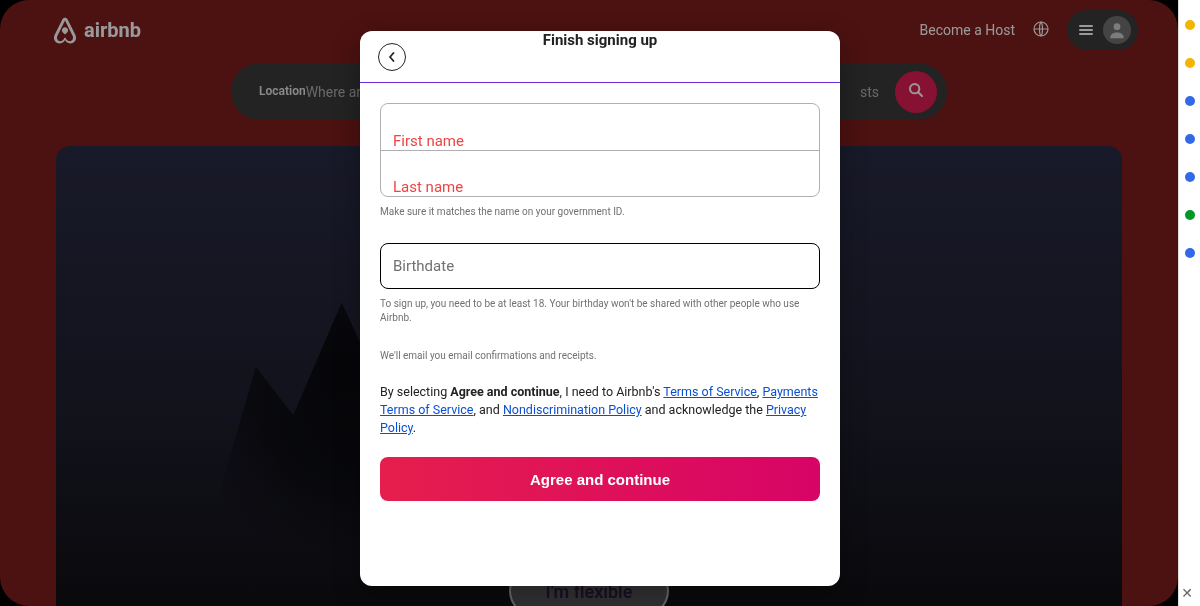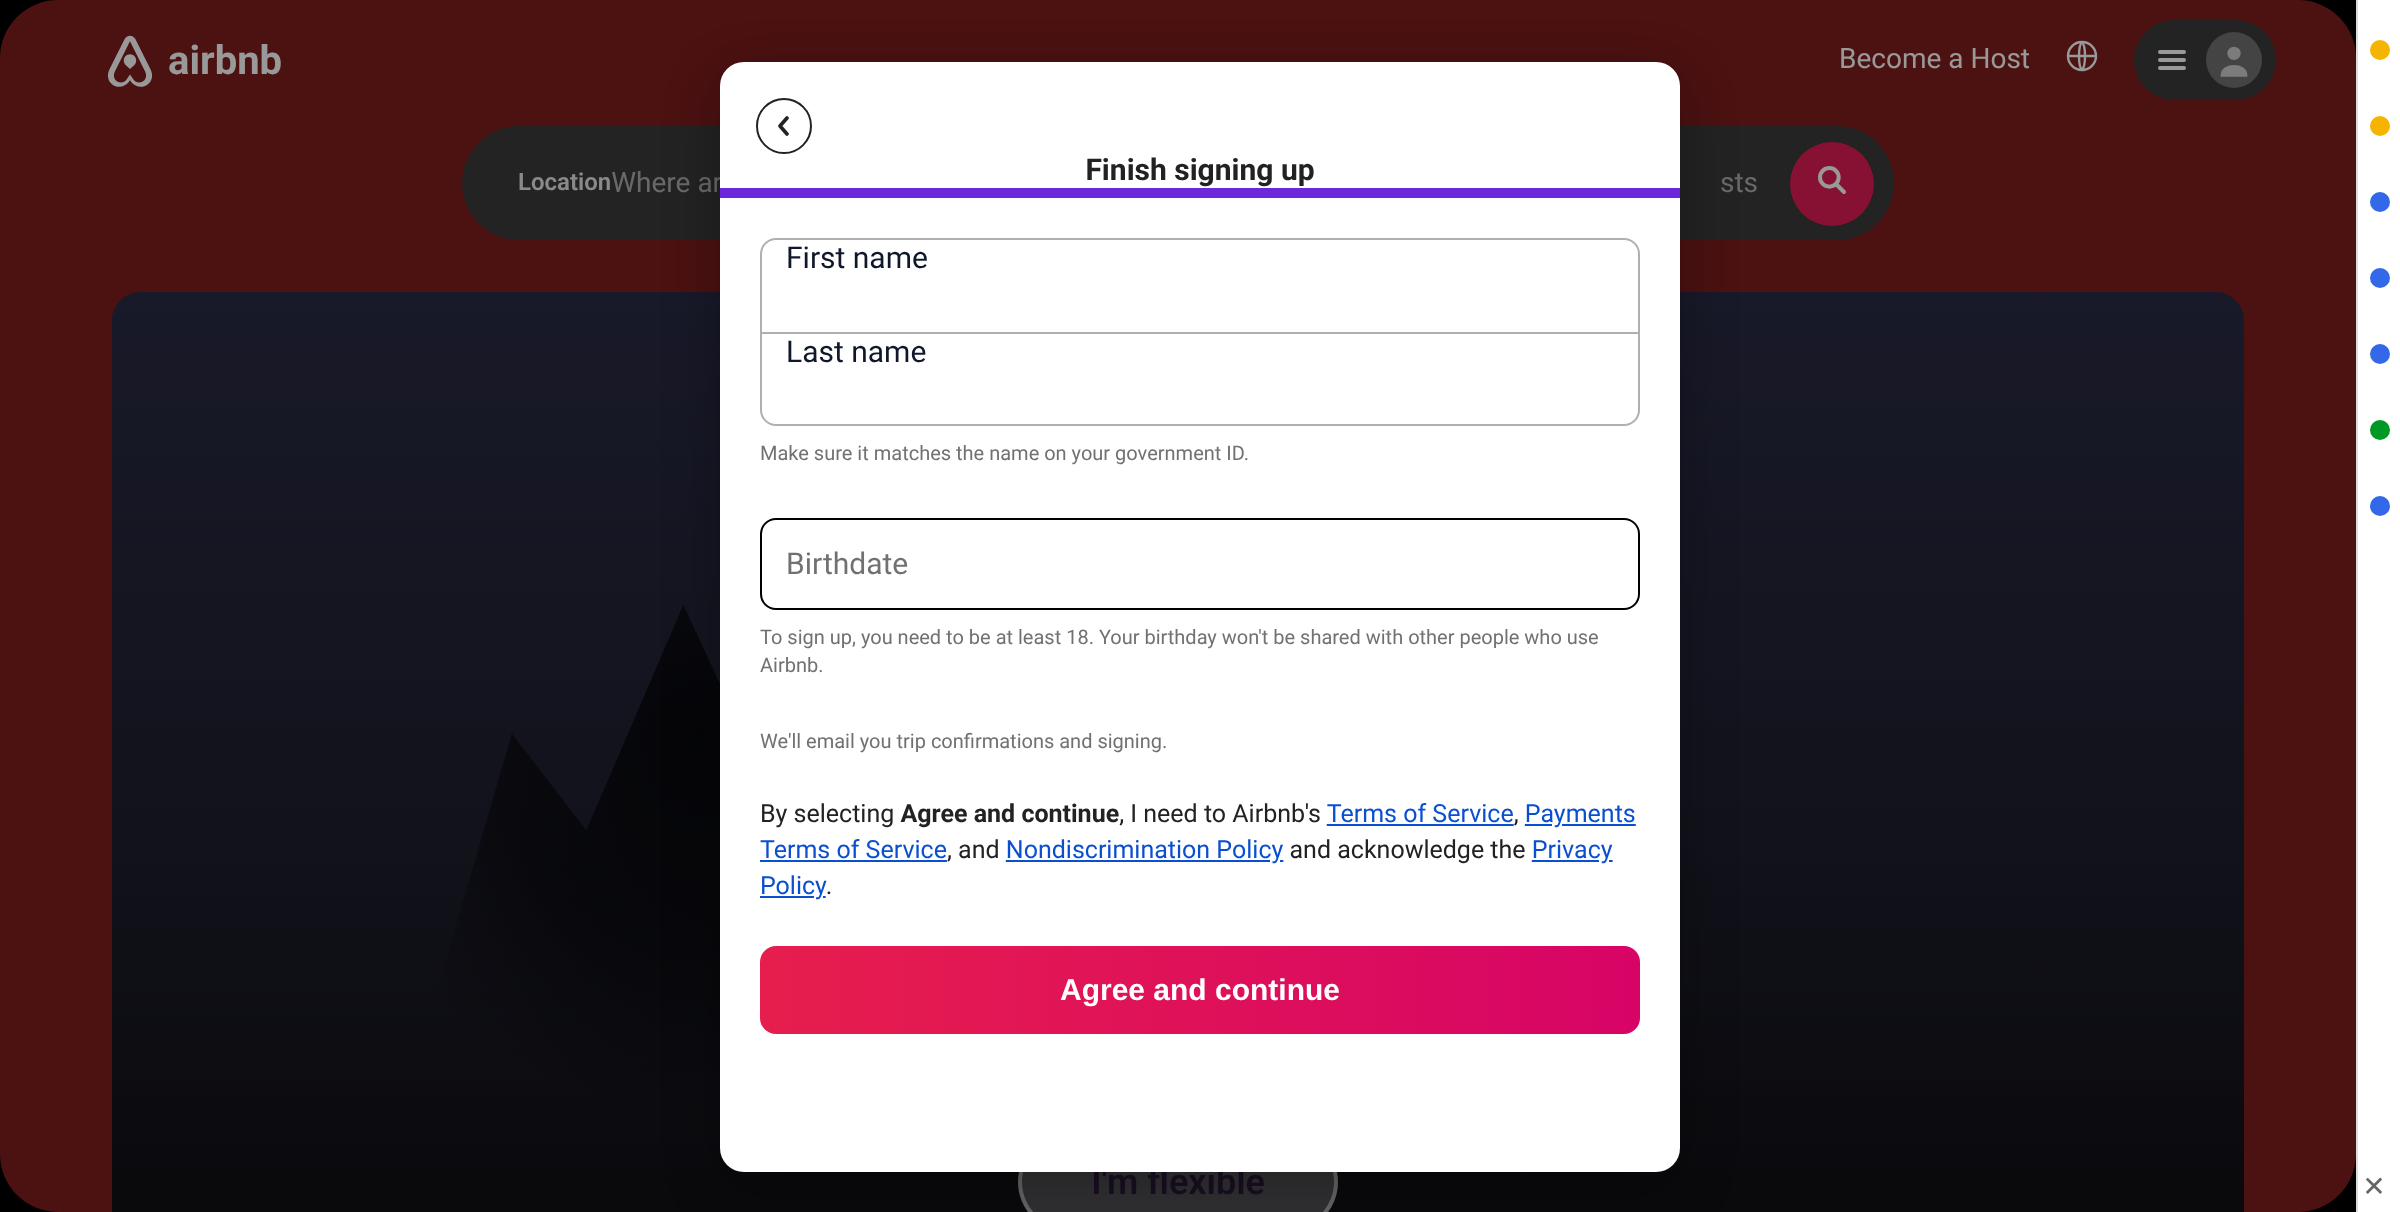--- a/index.html
+++ b/index.html
@@ -32,26 +32,26 @@
   .search-right .val { font-size: 14px; color: #b0b0b0; }
   .search-btn { width: 42px; height: 42px; border-radius: 50%; background: #e01d55; display: flex; align-items: center; justify-content: center; }
   .hero { position: absolute; top: 146px; left: 56px; right: 56px; bottom: 0; border-radius: 14px 14px 0 0; background: linear-gradient(180deg, #2a2b45 0%, #1f2030 55%, #111115 100%); overflow: hidden; }
   .hero::before { content: ""; position: absolute; left: 10%; top: 20%; width: 35%; height: 70%; background: radial-gradient(ellipse at 50% 40%, rgba(0,0,0,.9) 0%, rgba(0,0,0,.6) 40%, transparent 70%); clip-path: polygon(10% 100%, 25% 40%, 35% 55%, 48% 20%, 60% 50%, 72% 30%, 85% 70%, 100% 100%); opacity: .8; }
   .flex-pill { position: absolute; bottom: -10px; left: 50%; transform: translateX(-50%); width: 160px; height: 50px; border-radius: 30px; background: rgba(240,240,240,.3); border: 2px solid rgba(230,230,230,.6); display:flex; align-items:center; justify-content:center; color:#2b1a3a; font-weight:600; font-size:18px; }
 
   .overlay { position: absolute; inset: 0; right: 22px; background: rgba(0,0,0,.4); }
 
   
   .modal { position: absolute; top: 31px; left: 50%; transform: translateX(-50%); width: 480px; background: #fff; border-radius: 12px; box-shadow: 0 8px 28px rgba(0,0,0,.3); display: flex; flex-direction: column; height: 555px; overflow: hidden; }
-  .modal-head { position: relative; border-bottom: 5px solid #6d28d9; height: 68px; display:flex; align-items:flex-end; justify-content:center; }
+  .modal-head { position: relative; border-bottom: 1px solid #6d28d9; height: 52px; display:flex; align-items:flex-start; justify-content:center; }
   .modal-title { font-size: 15px; font-weight: 700; color: #222; }
   .back-btn { position: absolute; left: 18px; top: 50%; transform: translateY(-50%); width: 28px; height: 28px; border-radius: 50%; border: 1.5px solid #222; display:flex; align-items:center; justify-content:center; cursor:pointer; background:#fff; }
   .modal-body { padding: 20px 20px 0 20px; overflow: hidden; flex: 1; }
   .fld-group { border: 1px solid #b0b0b0; border-radius: 8px; overflow: hidden; }
-  .fld { height: 46px; display:flex; align-items:flex-start; padding: 0 12px; color:#0f172a; font-size:15px; }
+  .fld { height: 46px; display:flex; align-items:flex-end; padding: 0 12px; color:#ef4444; font-size:15px; }
   .fld + .fld { border-top: 1px solid #b0b0b0; }
   .helper { font-size: 10px; color: #717171; margin-top: 8px; line-height: 1.4; }
   .block { margin-top: 24px; }
   .single-fld { border: 1px solid #000000; border-radius: 8px; height: 46px; display:flex; align-items:center; padding: 0 12px; color:#717171; font-size:15px; }
   .legal { font-size: 12.5px; color: #222; line-height: 1.45; margin-top: 20px; }
   .legal a { color: #0b4fd1; text-decoration: underline; cursor: pointer; }
   .legal .bold { font-weight: 700; }
   .cta { margin-top: 20px; width: 100%; height: 44px; border: none; border-radius: 8px; background: linear-gradient(90deg, #e61e4d 0%, #d70466 100%); color: #fff; font-weight: 600; font-size: 15px; cursor: pointer; }
 
   .close-x { position: absolute; right: 6px; bottom: 6px; width: 14px; height: 14px; color:#666; font-size: 14px; display:flex; align-items:center; justify-content:center; }
@@ -155,21 +155,21 @@
     <div class="helper">Make sure it matches the name on your government ID.</div>
 
     <div class="block">
       <div class="single-fld">
           <span>Birthdate</span>
         </div>
       <div class="helper">To sign up, you need to be at least 18. Your birthday won't be shared with other people who use Airbnb.</div>
     </div>
 
     <div class="block">
-      <div class="helper">We'll email you trip confirmations and signing.</div>
+      <div class="helper">We'll email you email confirmations and receipts.</div>
     </div>
 
     <div class="legal">
       <span>By selecting </span><span class="bold">Agree and continue</span><span>, I need to Airbnb's </span><a>Terms of Service</a><span>, </span><a>Payments Terms of Service</a><span>, and </span><a>Nondiscrimination Policy</a><span> and acknowledge the </span><a>Privacy Policy</a><span>.</span>
     </div>
 
     <button class="cta">Agree and continue</button>
 
     
 

